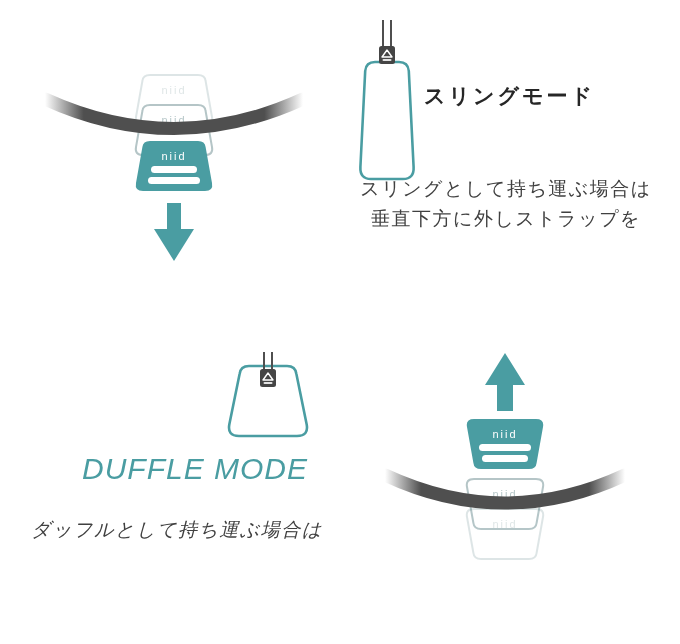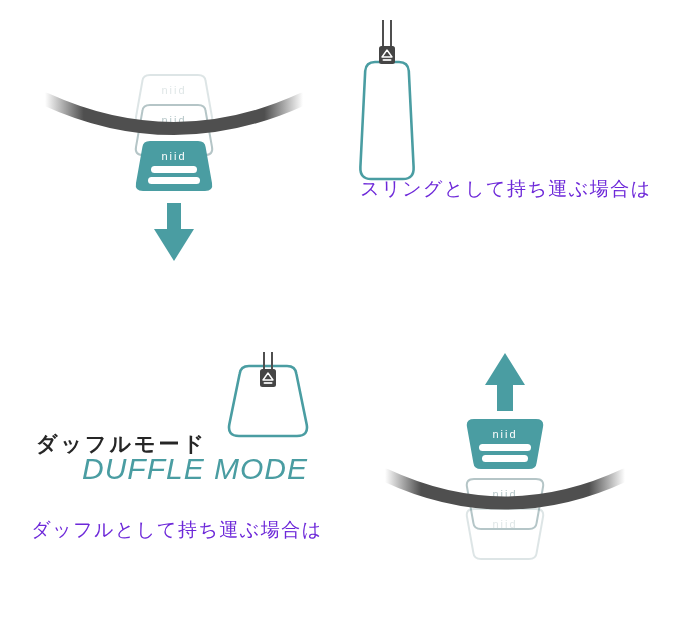--- a/index.html
+++ b/index.html
@@ -3,23 +3,23 @@
 <meta charset="utf-8">
 <style>
   * { margin:0; padding:0; box-sizing:border-box; }
   html,body { background:#fff; }
   body { font-family:"Liberation Sans","DejaVu Sans",sans-serif; color:var(--ink,#262626); }
   .page { position:relative; width:680px; height:644px; background:#fff; overflow:hidden; margin:8px auto; }
   .abs { position:absolute; }
 
   .title-jp { font-weight:bold; font-size:21px; letter-spacing:3px; color:var(--ink,#262626); white-space:nowrap; }
   .title-en { font-size:30px; letter-spacing:1px; font-weight:500; color:var(--teal,#4A9DA2); white-space:nowrap; }
-  .desc { font-size:19px; letter-spacing:1.5px; color:#6d28d9; text-align:center; }
+  .desc { font-size:19px; letter-spacing:1.5px; color:#404040; text-align:center; }
   .desc-sling { line-height:30px; }
-  .desc-duffle { line-height:31px; }
+  .desc-duffle { line-height:31px;font-style:italic; }
 
   svg { display:block; overflow:visible; }
   svg text { font-family:"Liberation Sans","DejaVu Sans",sans-serif; }
 
   .ghost-shape { fill:none; stroke:#5c8184; stroke-width:2; }
   .ghost-a { opacity:.2; }
   .ghost-b { opacity:.45; }
   .logo-text { font-size:11px; letter-spacing:2px; text-anchor:middle; }
   .logo-white { fill:#ffffff; }
   .logo-ghost { fill:#5c8184; }
@@ -74,38 +74,39 @@
       <path class="bag-outline" d="M-12,0 L12,0 Q21,0 21.8,9 L26.6,105 Q27.2,117 16,117 L-16,117 Q-27.2,117 -26.6,105 L-21.8,9 Q-21,0 -12,0 Z"></path>
     </g>
     <path class="mini-strap" d="M31,0 V27 M39,0 V27"></path>
     <g transform="translate(27,26)">
       <rect class="mini-buckle" x="0" y="0" width="16" height="18" rx="2.5"></rect>
       <path class="mini-buckle-detail" d="M8,4 L13,11 L3,11 Z"></path>
       <rect x="3.5" y="13" width="9" height="2" rx="1" fill="#fff" opacity="0.85"></rect>
     </g>
   </svg>
 
+  <div class="abs title-jp" style="left:424px; top:74px;">スリングモード</div>
 
   <div class="abs desc desc-sling" style="left:336px; top:166px; width:340px;">
     <div>スリングとして持ち運ぶ場合は</div>
+    <div>垂直下方に外しストラップを</div>
   </div>
 
   <svg class="abs" style="left:226px; top:344px;" width="84" height="88" viewBox="0 0 84 88">
     <g transform="translate(42,14)">
       <path class="bag-outline" d="M-19,0 L19,0 Q27.5,0 28.4,8 L38.6,58 Q41,70 29,70 L-29,70 Q-41,70 -38.6,58 L-28.4,8 Q-27.5,0 -19,0 Z"></path>
     </g>
     <path class="mini-strap" d="M38,0 V18 M46,0 V18"></path>
     <g transform="translate(34,17)">
       <rect class="mini-buckle" x="0" y="0" width="16" height="18" rx="2.5"></rect>
       <path class="mini-buckle-detail" d="M8,4 L13,11 L3,11 Z"></path>
       <rect x="3.5" y="13" width="9" height="2" rx="1" fill="#fff" opacity="0.85"></rect>
     </g>
   </svg>
 
-  <div class="abs title-jp" style="left:36px; top:422px;">ダッフルモード</div>
   <div class="abs title-en" style="left:82px; top:444px;font-style:italic;">DUFFLE MODE</div>
 
   <div class="abs desc desc-duffle" style="left:4px; top:506px; width:346px;">
     <div>ダッフルとして持ち運ぶ場合は</div>
   </div>
 
   <svg class="abs" style="left:380px; top:345px;" width="250" height="215" viewBox="0 0 250 215">
     <defs>
       <linearGradient id="sg2" x1="0" y1="0" x2="1" y2="0">
         <stop offset="0" stop-color="#4f4f4f" stop-opacity="0"></stop>

